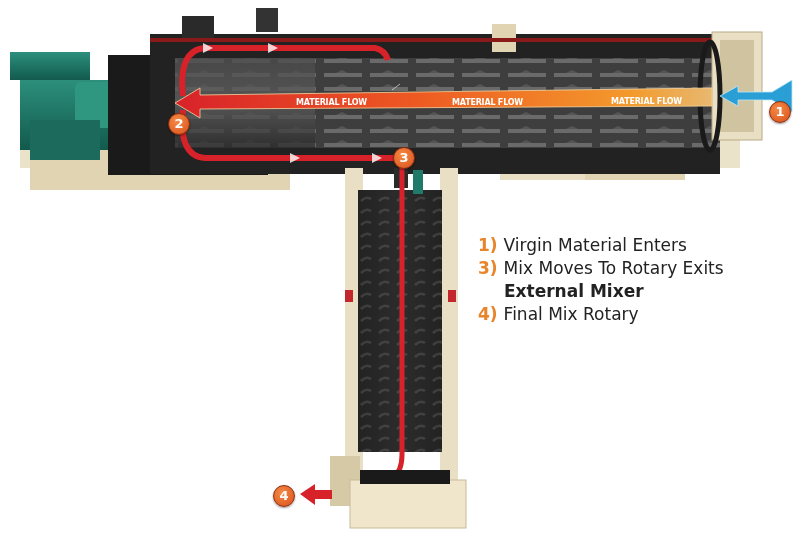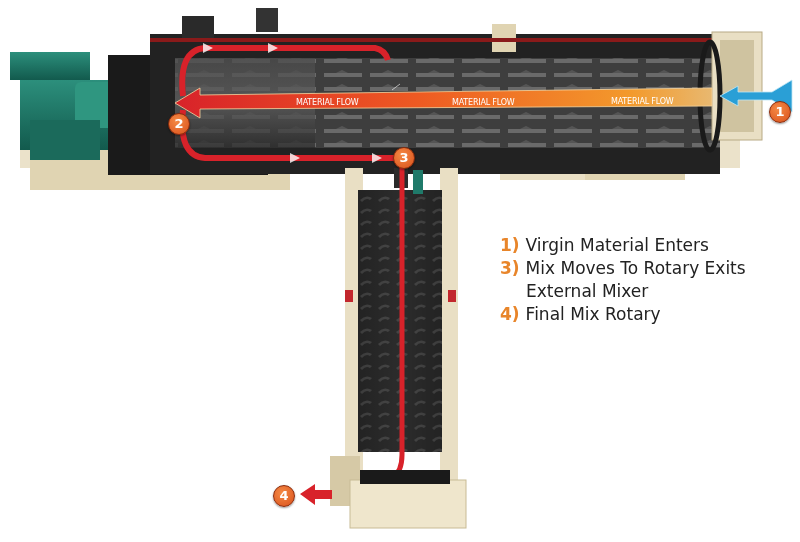--- a/index.html
+++ b/index.html
@@ -1,23 +1,23 @@
 <!DOCTYPE html>
 <html><head>
 <meta charset="utf-8">
 <style>
   html, body { margin:0; padding:0; background:#ffffff; }
   body { width:800px; height:542px; position:relative; overflow:hidden; font-family:"DejaVu Sans", sans-serif; }
   .abs { position:absolute; }
-  .legend { position:absolute; left:500px; top:234px; font-size:17px; line-height:23px; color:#222; }
+  .legend { position:absolute; left:478px; top:234px; font-size:17px; line-height:23px; color:#222; }
   .legend .row { white-space:nowrap; }
   .legend .num { color:#e8852a; font-weight:bold; margin-right:6px; }
-  .legend .cont { padding-left:26px; }
+  .legend .cont { padding-left:26px;font-weight:bold; }
   .badge { position:absolute; width:20px; height:20px; border-radius:50%; background:radial-gradient(circle at 40% 35%, #f58a45, #d9501b); border:1.5px solid #8a2b0c; color:#fff; font-weight:bold; font-size:13px; text-align:center; line-height:20px; box-shadow:0 1px 2px rgba(0,0,0,.4); }
-  .flow-label { position:absolute; color:#fff; font-size:8px; font-weight:normal; letter-spacing:-.2px; white-space:nowrap; }
+  .flow-label { position:absolute; color:#fff; font-size:8px; font-weight:bold; letter-spacing:-.2px; white-space:nowrap; }
 </style>
 </head>
 <body>
 
 <svg class="abs" style="left:0;top:0" width="800" height="542" viewBox="0 0 800 542">
   <defs>
     <linearGradient id="flowGrad" x1="0" x2="1" y1="0" y2="0">
       <stop offset="0" stop-color="#d8222a"></stop>
       <stop offset="0.45" stop-color="#ee5a22"></stop>
       <stop offset="0.85" stop-color="#f39a2c"></stop>

